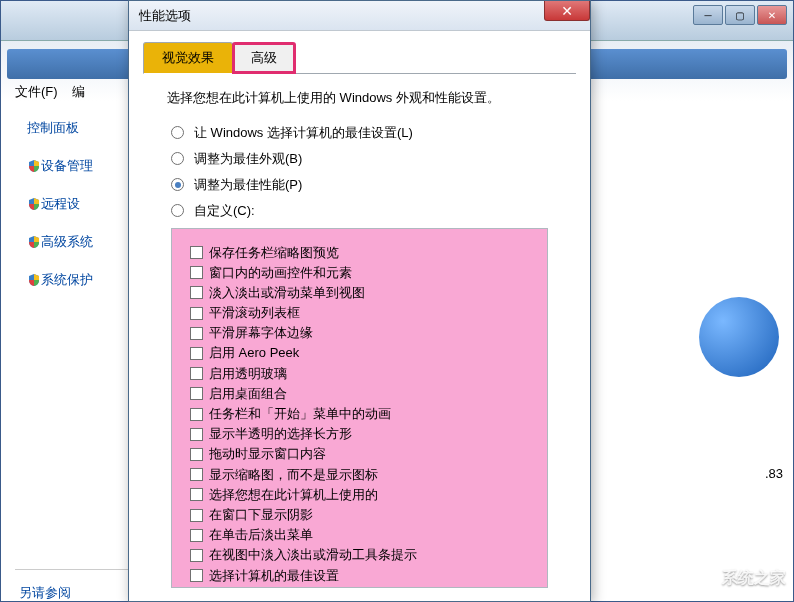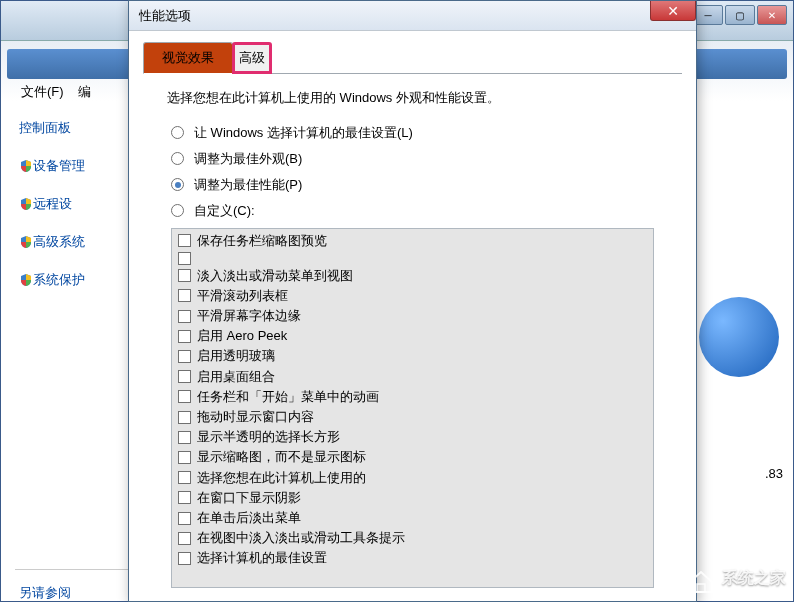--- a/index.html
+++ b/index.html
@@ -45,53 +45,54 @@
 .bg-toolbar {
   position: absolute;
   left: 6px; top: 48px;
   width: 780px; height: 30px;
   background: linear-gradient(to bottom, #5a8fd0, #3f6fa8);
   border-radius: 3px;
 }
 
 .bg-menubar {
   position: absolute;
-  left: 20px; top: 82px;
+  left: 14px; top: 82px;
   font-size: 13px;
   color: #000;
 }
 
 .sidebar {
   position: absolute;
   left: 14px; top: 108px;
   width: 120px;
 }
 .sidebar-item {
   padding: 10px 4px;
   font-size: 13px;
   color: #0046a0;
   display: flex;
   align-items: center;
+  margin-left: 8px;
 }
 .sidebar-sep {
   margin-top: 270px;
   border-top: 1px solid #ccc;
   padding-top: 8px;
 }
 .sidebar-link {
   padding: 6px 4px;
   font-size: 13px;
   color: #0046a0;
 }
 
 
 .dialog {
   position: absolute;
   left: 128px; top: 0px;
-  width: 569px; height: 602px;
+  width: 463px; height: 602px;
   background: #fff;
   border: 1px solid #4a6a8a;
   box-shadow: 2px 2px 12px rgba(0,0,0,0.3);
 }
 .dialog-titlebar {
   height: 30px;
   background: linear-gradient(to bottom, #f0f4fa, #dae4f0);
   border-bottom: 1px solid #c0c8d0;
   display: flex;
   align-items: center;
@@ -129,26 +130,26 @@
   background: #f0f0f0;
   border: 1px solid #a0a8b0;
   border-bottom: none;
   margin-right: -1px;
   font-size: 13px;
   border-radius: 3px 3px 0 0;
   position: relative;
   top: 1px;
 }
 .tab.active {
-  background: #c2410c;
+  background: #eab308;
   border-bottom: 1px solid #fff;
 }
 .tab.highlighted {
   border: 3px solid #e02d6f;
-  padding: 4px 4px;
+  padding: 4px 16px;
 }
 
 .description {
   font-size: 13px;
   margin: 14px 4px 16px 24px;
   line-height: 1.5;
 }
 
 .radio-group {
   margin-left: 28px;
@@ -172,22 +173,22 @@
   width: 6px; height: 6px;
   background: #4a7fc0;
   border-radius: 50%;
 }
 
 .checklist-container {
   margin: 8px 28px 0 28px;
   border: 1px solid #b0b8c0;
   height: 360px;
   overflow-y: scroll;
-  background: #e5e5e5;
-  padding: 2px;
+  background: #f9a8d4;
+  padding: 14px;
 }
 .checklist-container::-webkit-scrollbar {
   width: 17px;
 }
 .checklist-container::-webkit-scrollbar-track {
   background: #e8ecf0;
   border-left: 1px solid #c0c8d0;
 }
 .checklist-container::-webkit-scrollbar-thumb {
   background: linear-gradient(to right, #d0d8e0, #b8c4d0);
@@ -355,20 +356,21 @@
     </div>
 
     <div class="checklist-container" id="checklist">
 
     <div class="check-item">
           <span class="checkbox"></span>
           <span>保存任务栏缩略图预览</span>
         </div>
         <div class="check-item">
           <span class="checkbox"></span>
+          <span>窗口内的动画控件和元素</span>
         </div>
         <div class="check-item">
           <span class="checkbox"></span>
           <span>淡入淡出或滑动菜单到视图</span>
         </div>
         <div class="check-item">
           <span class="checkbox"></span>
           <span>平滑滚动列表框</span>
         </div>
         <div class="check-item">
@@ -386,25 +388,25 @@
         <div class="check-item">
           <span class="checkbox"></span>
           <span>启用桌面组合</span>
         </div>
         <div class="check-item">
           <span class="checkbox"></span>
           <span>任务栏和「开始」菜单中的动画</span>
         </div>
         <div class="check-item">
           <span class="checkbox"></span>
+          <span>显示半透明的选择长方形</span>
+        </div>
+        <div class="check-item">
+          <span class="checkbox"></span>
           <span>拖动时显示窗口内容</span>
-        </div>
-        <div class="check-item">
-          <span class="checkbox"></span>
-          <span>显示半透明的选择长方形</span>
         </div>
         <div class="check-item">
           <span class="checkbox"></span>
           <span>显示缩略图，而不是显示图标</span>
         </div>
         <div class="check-item">
           <span class="checkbox"></span>
           <span>选择您想在此计算机上使用的</span>
         </div>
         <div class="check-item">

